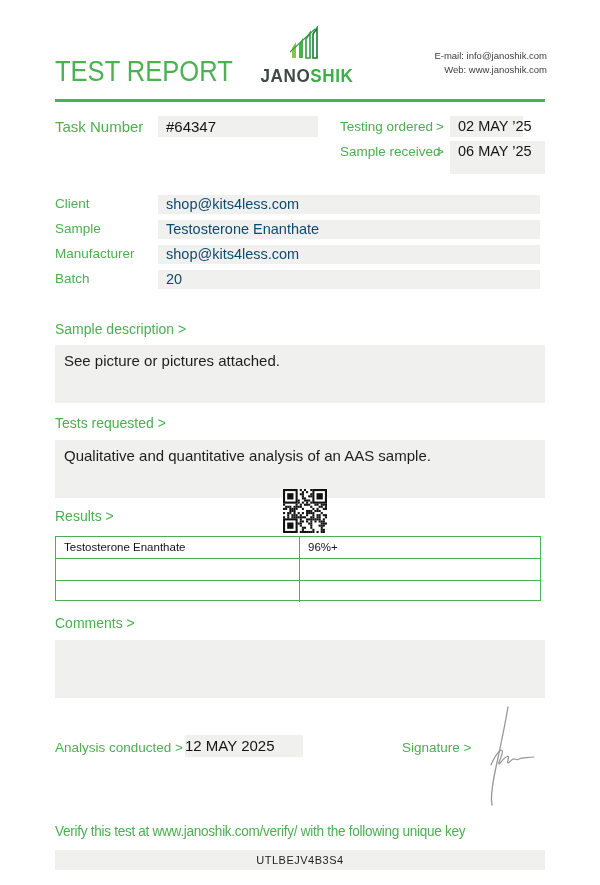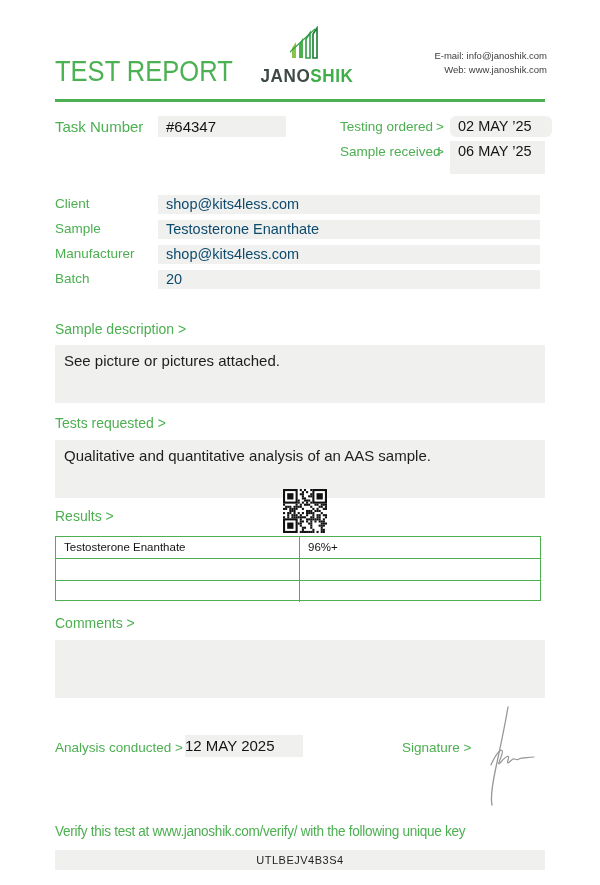--- a/index.html
+++ b/index.html
@@ -22,26 +22,26 @@
   .contact {
     right:53px; top:49px; text-align:right; font-size:9.5px; color:#3d3d3d; line-height:13.5px;
   }
   .header-rule { left:55px; top:99px; width:490px; height:3px; background:#4cb152; }
 
   
   .glabel { color:#4caf50; white-space:nowrap; }
   .box { background:#f0f0ee; }
 
   .task-label   { left:55px;  top:118px; font-size:15px; }
-  .task-box     { left:158px; top:116px; width:128px; height:21px; line-height:21px;
+  .task-box     { left:158px; top:116px; width:160px; height:21px; line-height:21px;
                   font-size:15px; color:#141414; padding-left:8px; box-sizing:border-box; }
   .ord-label    { left:340px; top:119px; font-size:13.5px; }
   .ord-arrow    { left:436px; top:119px; font-size:13.5px; }
-  .ord-box      { left:450px; top:116px; width:102px;  height:21px; line-height:21px;
-                  font-size:14.5px; color:#141414; padding-left:8px; box-sizing:border-box; white-space:nowrap;border-radius:6px; }
+  .ord-box      { left:450px; top:116px; width:73px;  height:21px; line-height:21px;
+                  font-size:14.5px; color:#141414; padding-left:8px; box-sizing:border-box; white-space:nowrap; }
   .rec-label    { left:340px; top:144px; font-size:13.5px; }
   .rec-arrow    { left:436px; top:144px; font-size:13.5px; }
   .rec-box      { left:450px; top:141px; width:95px;  height:33px; line-height:21px;
                   font-size:14.5px; color:#141414; padding-left:8px; box-sizing:border-box; white-space:nowrap; }
 
   
   .d-label { left:55px; font-size:13.5px; }
   .d-box   { left:158px; width:382px; height:19px; line-height:19px; font-size:14.5px;
              color:#0c4a6e; padding-left:8px; box-sizing:border-box; white-space:nowrap; }
 

